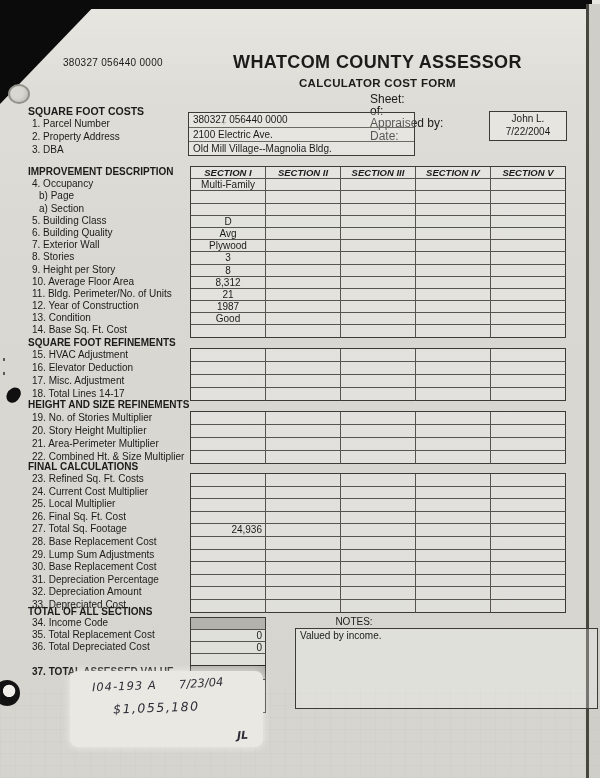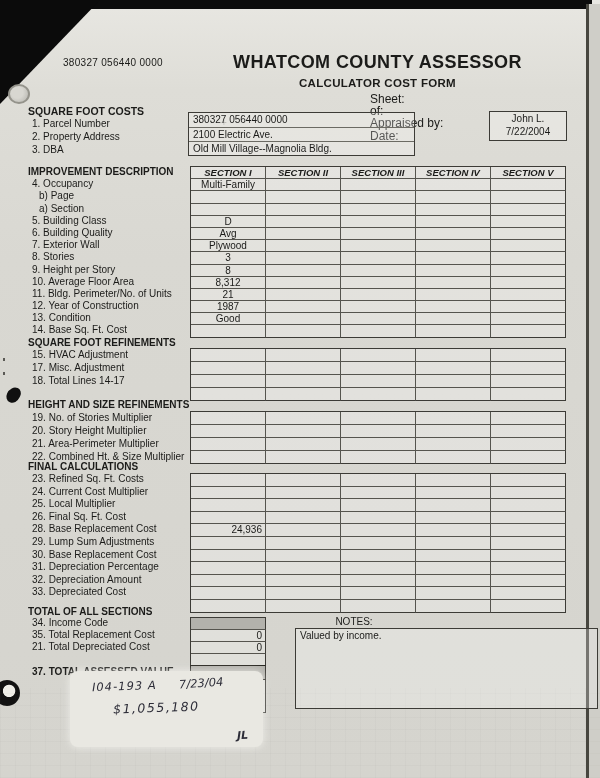--- a/index.html
+++ b/index.html
@@ -209,20 +209,21 @@
           <div class="cell bb2" style="line-height: 11.2px;"></div>
           <div class="cell bb2" style="line-height: 11.2px;"></div>
           <div class="cell bb2" style="line-height: 11.2px;"></div>
           <div class="cell bb2" style="line-height: 11.2px;"></div>
         </div>
       </div>
       <div class="tbl-heading" style="top: 337px;">SQUARE FOOT REFINEMENTS</div>
       <div class="grp" style="top: 348px;">
         <div class="labels">
           <div class="lbl-line" style="line-height: 13px; height: 13px;">15. HVAC Adjustment</div>
+          <div class="lbl-line" style="line-height: 13px; height: 13px;">16. Elevator Deduction</div>
           <div class="lbl-line" style="line-height: 13px; height: 13px;">17. Misc. Adjustment</div>
           <div class="lbl-line" style="line-height: 13px; height: 13px;">18. Total Lines 14-17</div>
         </div>
         <div class="cells" style="grid-auto-rows: 13px;">
           <div class="cell" style="line-height: 12px;"></div>
           <div class="cell" style="line-height: 12px;"></div>
           <div class="cell" style="line-height: 12px;"></div>
           <div class="cell" style="line-height: 12px;"></div>
           <div class="cell" style="line-height: 12px;"></div>
           <div class="cell" style="line-height: 12px;"></div>
@@ -273,20 +274,21 @@
           <div class="cell bb2" style="line-height: 12px;"></div>
         </div>
       </div>
       <div class="tbl-heading" style="top: 461px;">FINAL CALCULATIONS</div>
       <div class="grp" style="top: 473px;">
         <div class="labels">
           <div class="lbl-line" style="line-height: 12.6px; height: 12.6px;">23. Refined Sq. Ft. Costs</div>
           <div class="lbl-line" style="line-height: 12.6px; height: 12.6px;">24. Current Cost Multiplier</div>
           <div class="lbl-line" style="line-height: 12.6px; height: 12.6px;">25. Local Multiplier</div>
           <div class="lbl-line" style="line-height: 12.6px; height: 12.6px;">26. Final Sq. Ft. Cost</div>
+          <div class="lbl-line" style="line-height: 12.6px; height: 12.6px;">27. Total Sq. Footage</div>
           <div class="lbl-line" style="line-height: 12.6px; height: 12.6px;">28. Base Replacement Cost</div>
           <div class="lbl-line" style="line-height: 12.6px; height: 12.6px;">29. Lump Sum Adjustments</div>
           <div class="lbl-line" style="line-height: 12.6px; height: 12.6px;">30. Base Replacement Cost</div>
           <div class="lbl-line" style="line-height: 12.6px; height: 12.6px;">31. Depreciation Percentage</div>
           <div class="lbl-line" style="line-height: 12.6px; height: 12.6px;">32. Depreciation Amount</div>
           <div class="lbl-line" style="line-height: 12.6px; height: 12.6px;">33. Depreciated Cost</div>
         </div>
         <div class="cells" style="grid-auto-rows: 12.6px;">
           <div class="cell" style="line-height: 11.6px;"></div>
           <div class="cell" style="line-height: 11.6px;"></div>
@@ -343,21 +345,21 @@
           <div class="cell bb2" style="line-height: 11.6px;"></div>
           <div class="cell bb2" style="line-height: 11.6px;"></div>
           <div class="cell bb2" style="line-height: 11.6px;"></div>
         </div>
       </div>
       <div class="tbl-heading" style="top: 606px;">TOTAL OF ALL SECTIONS</div>
       <div class="grp" style="top: 617px;">
         <div class="labels">
           <div class="lbl-line" style="line-height: 12px; height: 12px;">34. Income Code</div>
           <div class="lbl-line" style="line-height: 12px; height: 12px;">35. Total Replacement Cost</div>
-          <div class="lbl-line" style="line-height: 12px; height: 12px;">21. Total Depreciated Cost</div>
+          <div class="lbl-line" style="line-height: 12px; height: 12px;">36. Total Depreciated Cost</div>
           <div class="lbl-line" style="line-height: 12px; height: 12px;"></div>
           <div class="lbl-line lbl-heading" style="line-height: 14px; height: 14px; padding-left: 4px;">37. TOTAL ASSESSED VALUE</div>
         </div>
         <div class="cells totals-cells" style="grid-template-rows: 12px 12px 12px 12px 14px 33px;">
           <div class="cell shaded" style="line-height: 11px;"></div>
           <div class="cell right" style="line-height: 11px;">0</div>
           <div class="cell right" style="line-height: 11px;">0</div>
           <div class="cell" style="line-height: 11px;"></div>
           <div class="cell shaded thick" style="line-height: 13px;"></div>
           <div class="cell bb2"></div>

